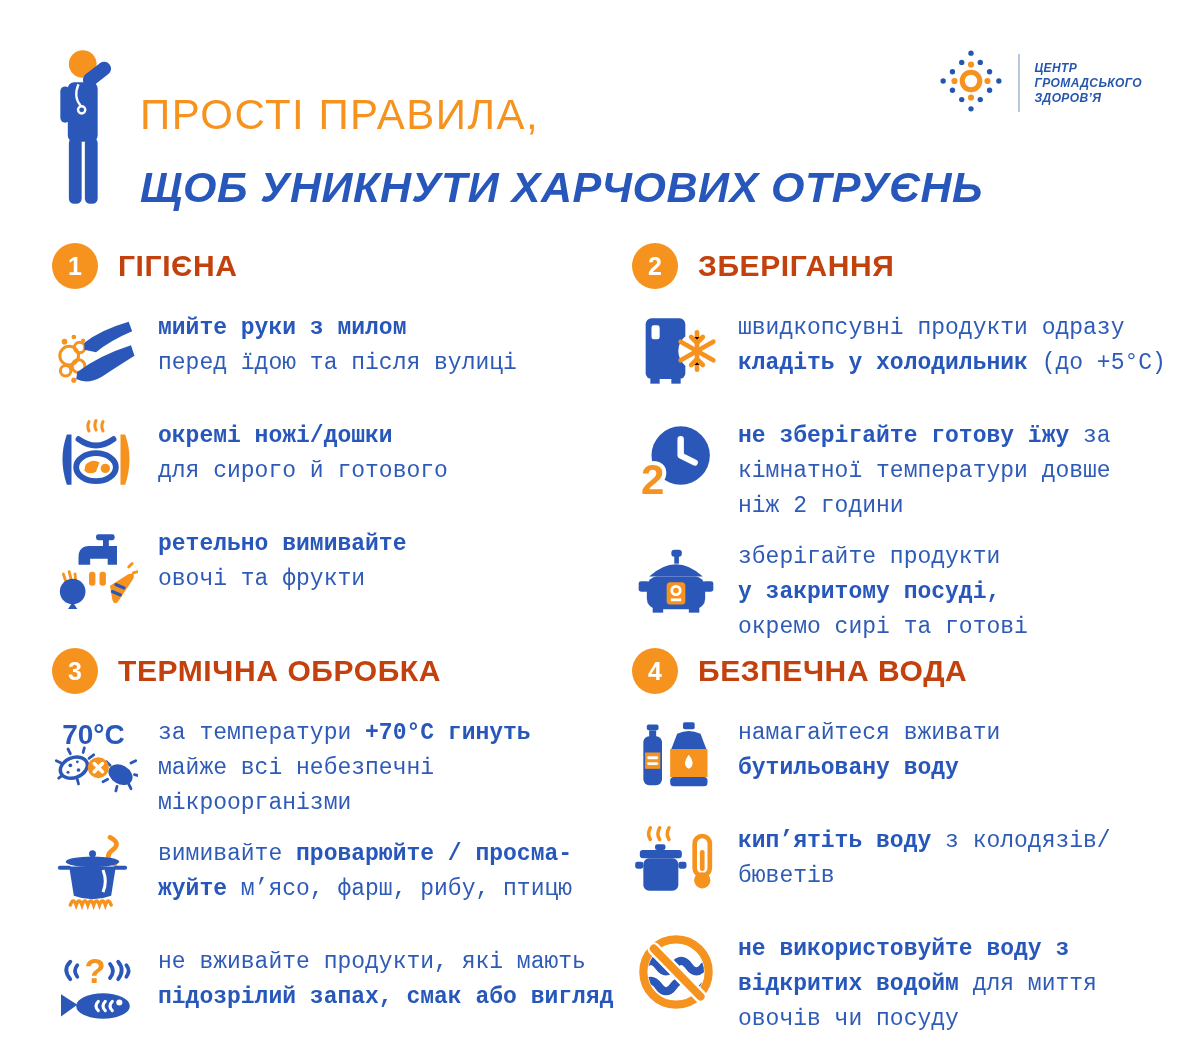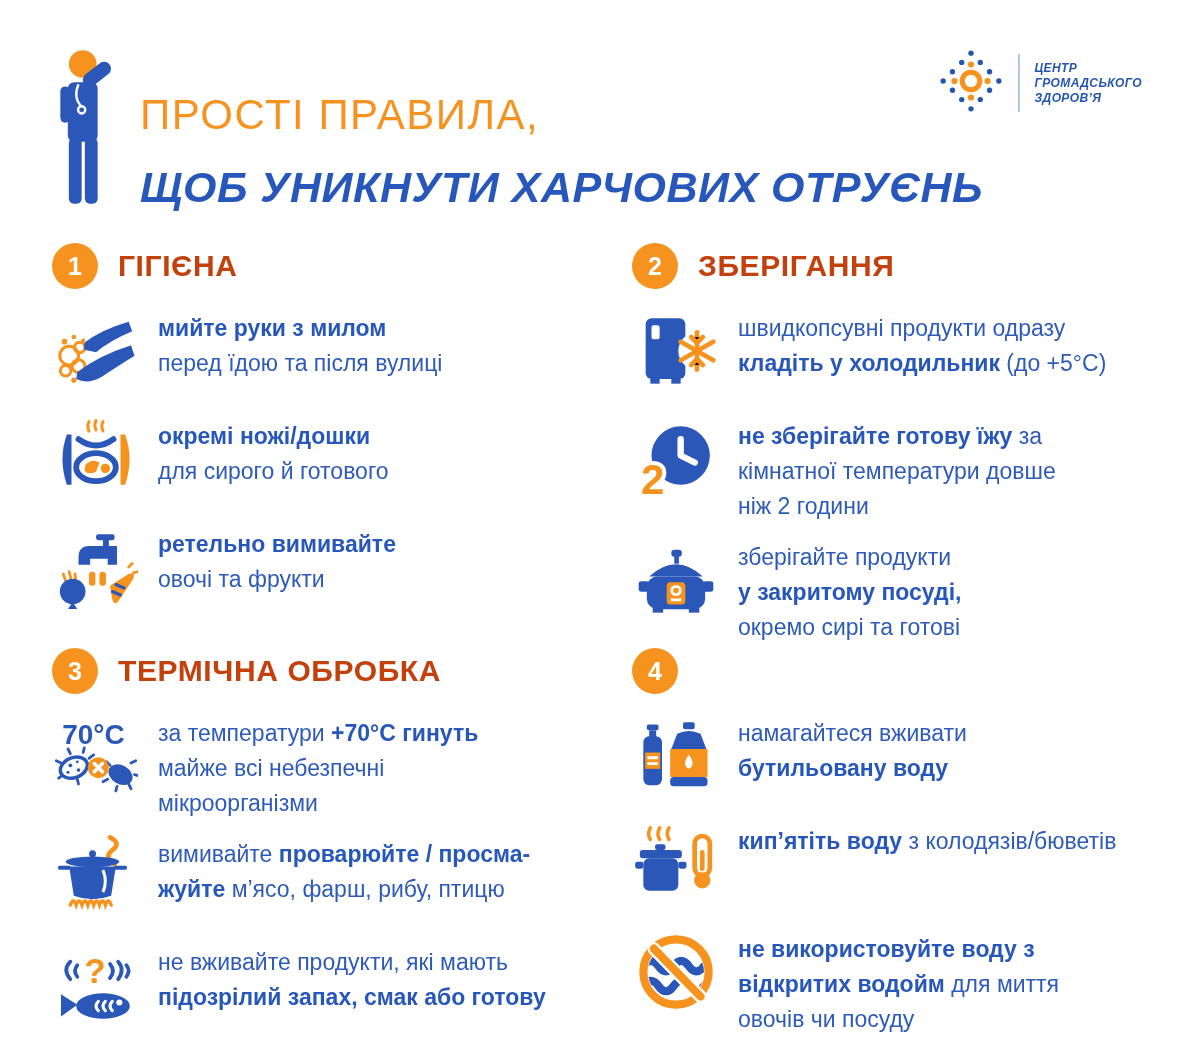--- a/index.html
+++ b/index.html
@@ -20,21 +20,21 @@
   #s1 { left:52px;  top:243px; width:565px; }
   #s2 { left:632px; top:243px; width:552px; }
   #s3 { left:52px;  top:648px; width:565px; }
   #s4 { left:632px; top:648px; width:552px; }
   .section-head { display:flex; align-items:center; gap:20px; margin-bottom:20px; }
   .num { width:46px; height:46px; border-radius:50%; background:#F6921E; color:#fff;
          font-size:25px; font-weight:700; display:flex; align-items:center; justify-content:center; flex:0 0 46px; }
   .section-title { color:#c2410c; font-size:30px; font-weight:800; letter-spacing:0.6px; }
   .item { display:flex; align-items:flex-start; gap:18px; margin-bottom:14px; min-height:94px; }
   .icon-box { width:88px; flex:0 0 88px; display:flex; justify-content:center; align-items:flex-start; padding-top:0; }
-  .item-text { font-size:23px; line-height:35px; color:#2E5BB7; white-space:pre-line; padding-top:2px; }
+  .item-text { font-size:23px; line-height:35px; color:#2E5BB7; white-space:pre-line; padding-top:2px;font-family:Liberation Mono, monospace; }
   .item-text .bold { font-weight:700; color:#2757BA; }
 </style>
 </head>
 <body>
 
 <div class="poster">
 
   <div class="doctor">
     <svg width="78" height="160" viewBox="0 0 70 150">
       <circle cx="31" cy="15" r="13" fill="#F6921E"></circle>
@@ -311,27 +311,28 @@
           <ellipse cx="42" cy="54" rx="23" ry="11" fill="#2B58B8"></ellipse>
           <circle cx="56" cy="51" r="2.6" fill="#fff"></circle>
           <g stroke="#fff" stroke-width="2.6" fill="none" stroke-linecap="round">
             <path d="M38 50 q-4 4 0 8"></path>
               <path d="M44 50 q-4 4 0 8"></path>
               <path d="M50 50 q-4 4 0 8"></path>
           </g>
         </svg>
       </div>
       <div class="item-text"><span>не вживайте продукти, які мають
-</span><span class="bold">підозрілий запах, смак або готову</span></div>
+</span><span class="bold">підозрілий запах, смак або вигляд</span></div>
     </div>
   </div>
 
   <div class="section" id="s4">
     <div class="section-head">
       <div class="num">4</div>
+      <div class="section-title">БЕЗПЕЧНА ВОДА</div>
     </div>
 
     <div class="item">
       <div class="icon-box">
         <svg width="84" height="84" viewBox="0 0 72 72">
           <rect x="11" y="9" width="10" height="5" rx="1.5" fill="#2B58B8"></rect>
           <rect x="13" y="14" width="6" height="6" fill="#2B58B8"></rect>
           <rect x="8" y="19" width="16" height="42" rx="5" fill="#2B58B8"></rect>
           <rect x="9.5" y="33" width="13" height="14" fill="#F6921E"></rect>
           <g stroke="#fff" stroke-width="2.4" stroke-linecap="round">

